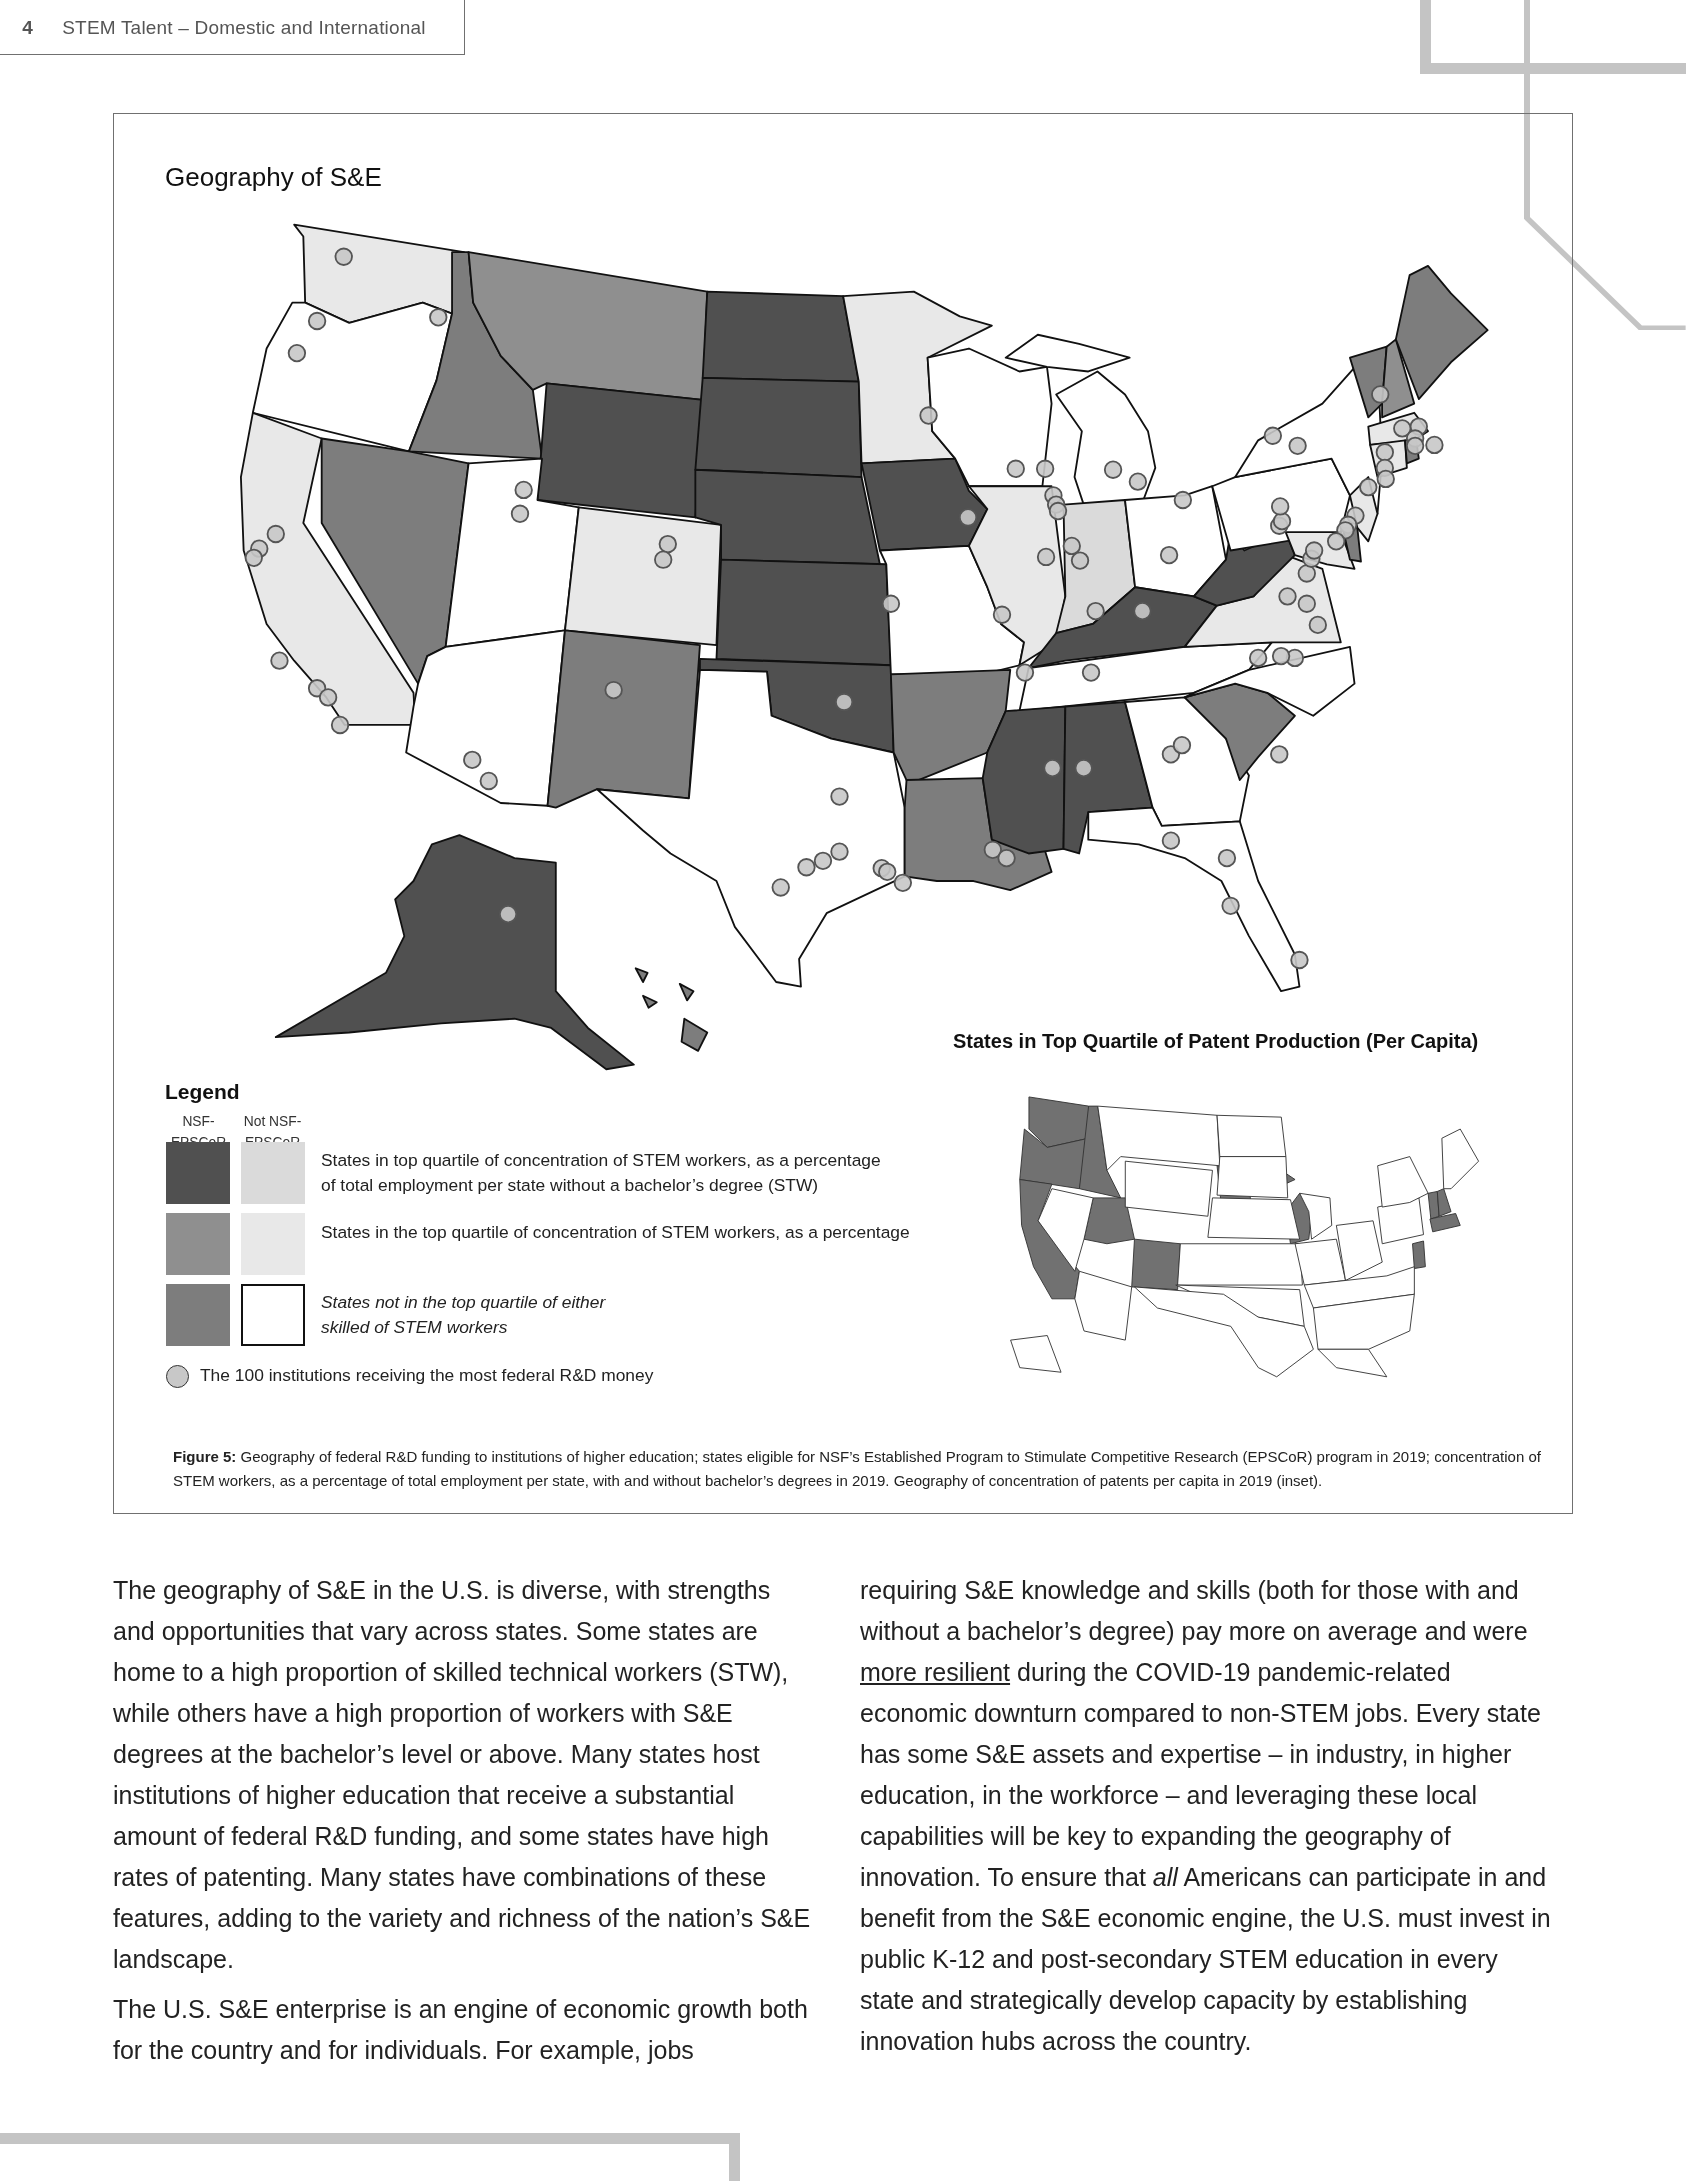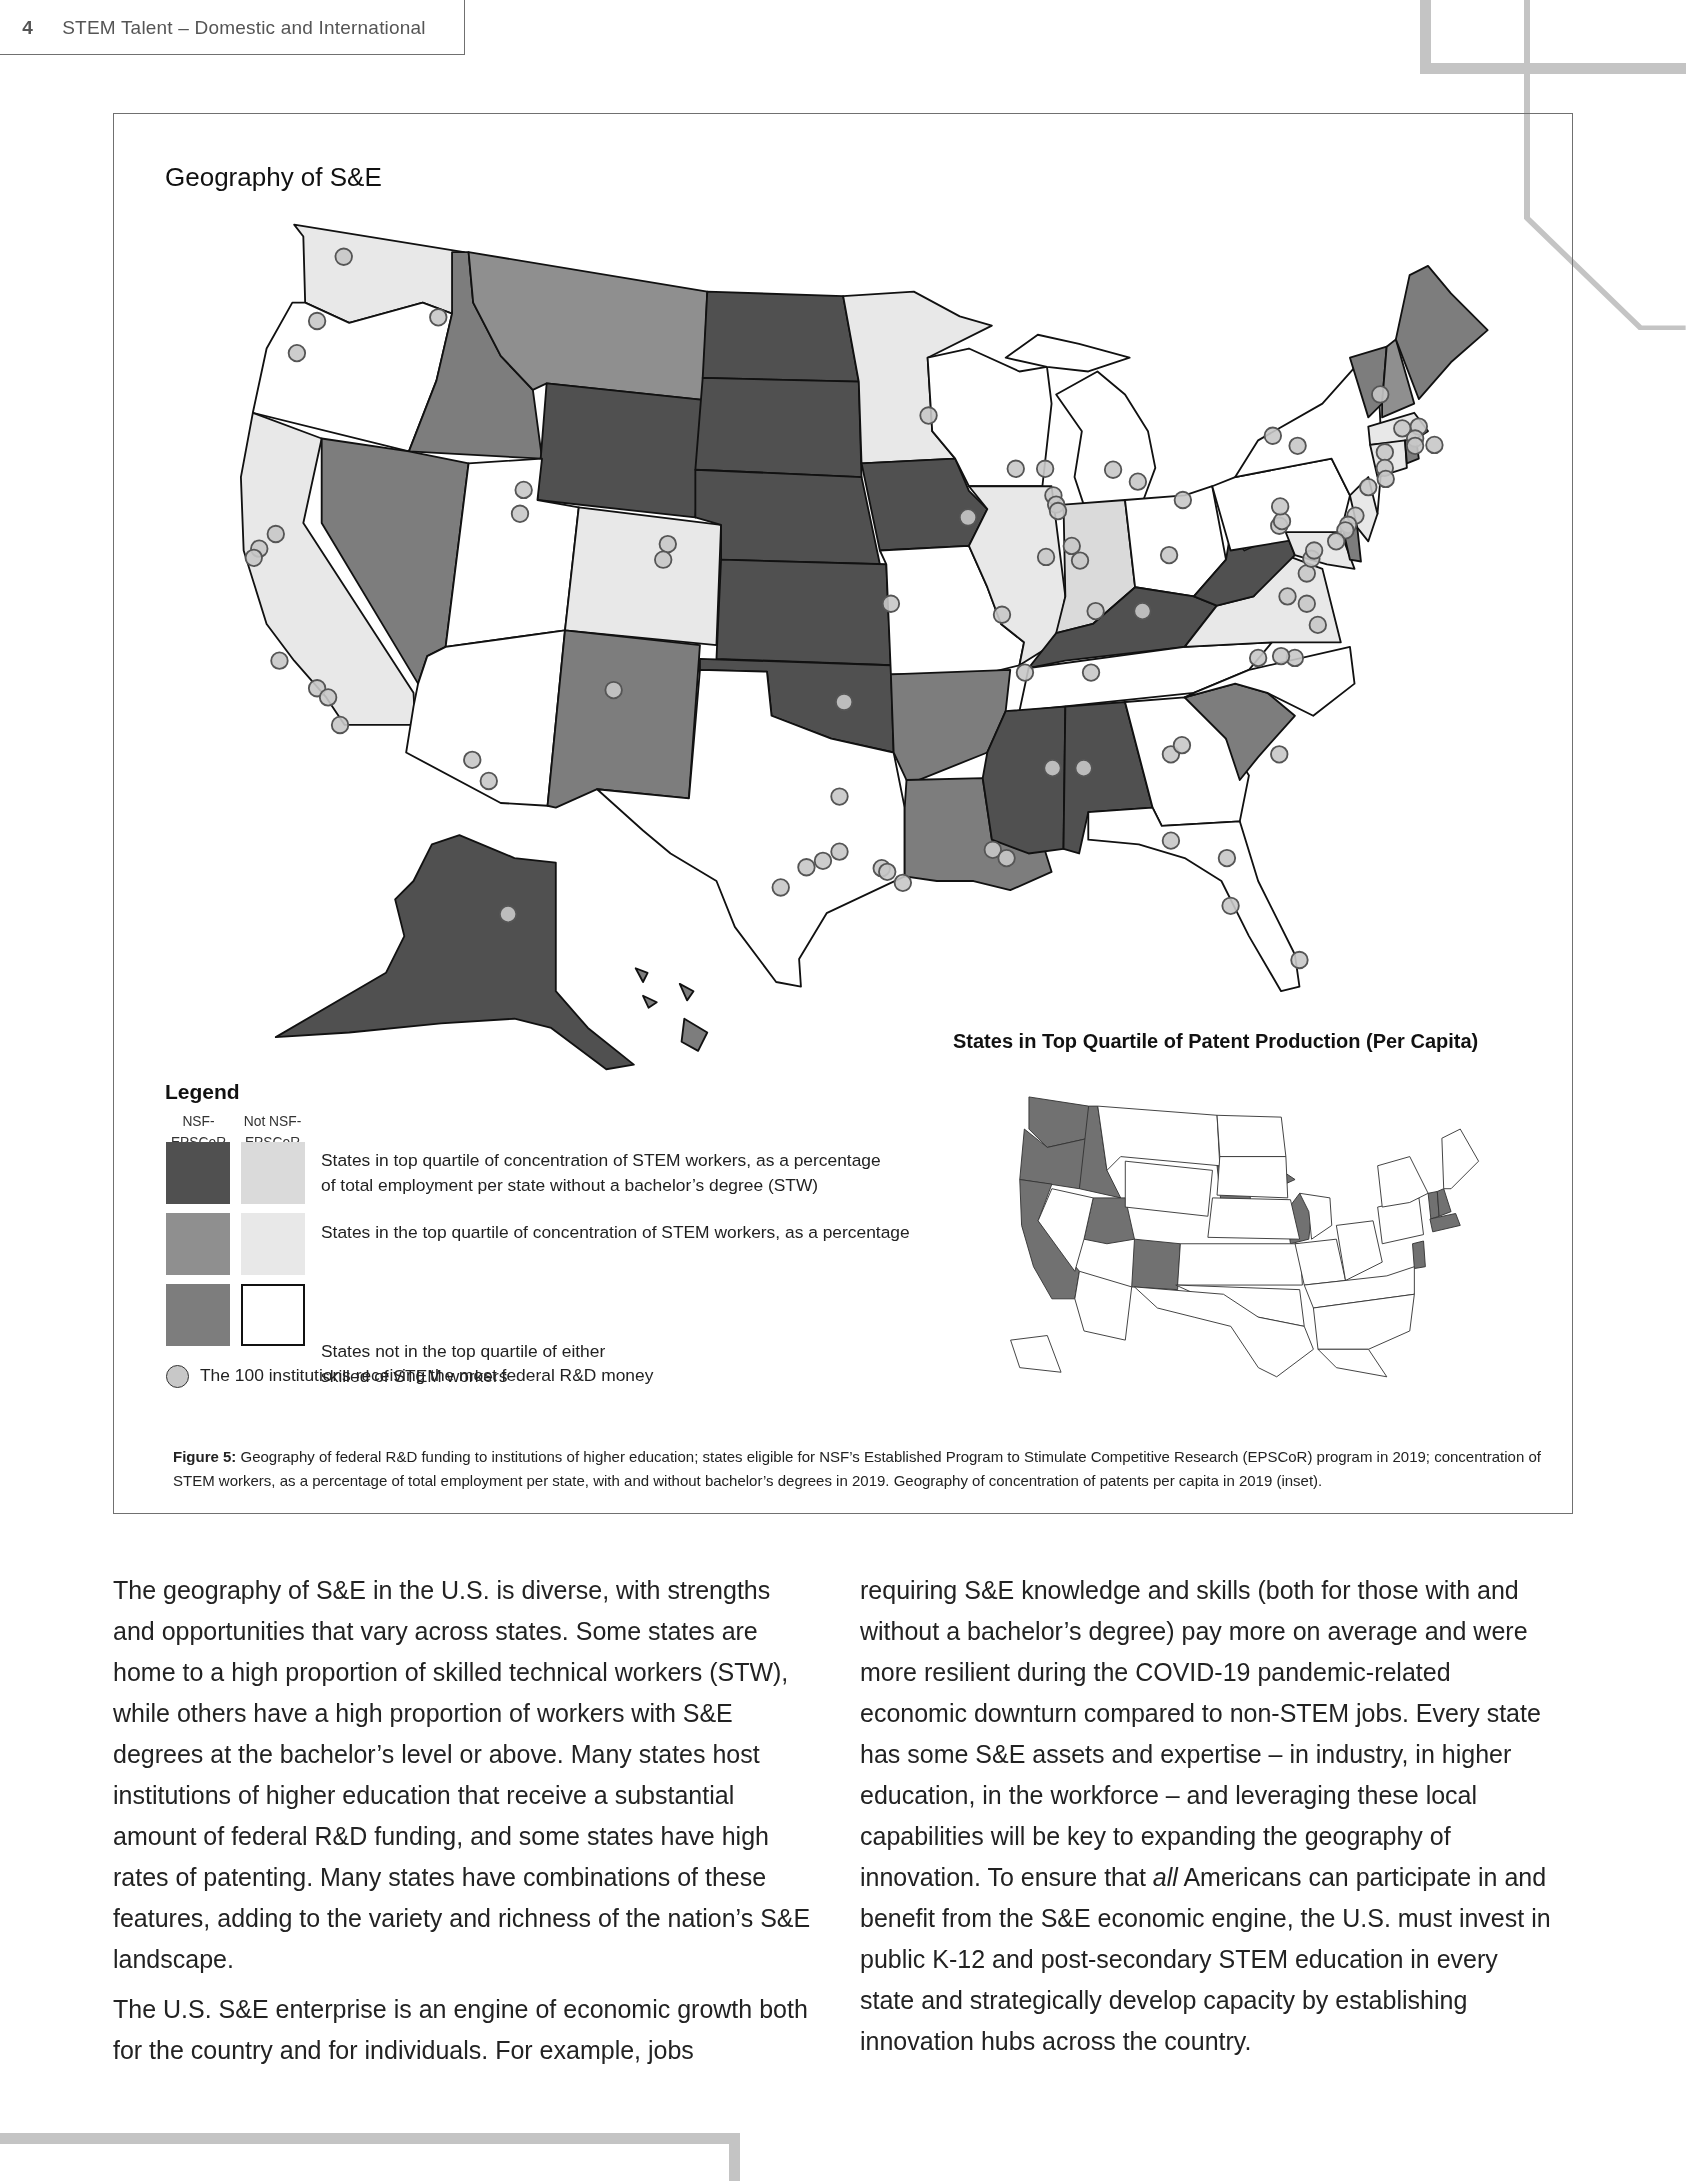--- a/index.html
+++ b/index.html
@@ -28,21 +28,21 @@
   .legend-text { position:absolute; left:321px; font-size:17.4px; line-height:25px; color:#222; }
   .legend-dot { position:absolute; left:166px; top:1365px; width:23px; height:23px; border-radius:50%; background:#c8c8c8; border:1.8px solid #333; box-sizing:border-box; }
   .legend-dot-label { position:absolute; left:200px; top:1365px; font-size:17.4px; color:#222; }
 
   .caption { position:absolute; left:141px; top:1445px; width:1405px; font-size:15px; line-height:24px; color:#222;margin-left:32px; }
   .caption b { font-weight:bold; }
 
   
   .col { position:absolute; top:1570px; width:698px; font-size:25px; line-height:41px; color:#222; font-weight:300; }
   .col p { margin:0 0 9.2px 0; }
-  .col .u { }
+  .col .u { text-decoration:underline; }
   .col .i { font-style:italic; }
 
   svg .st { stroke:#111; stroke-width:2; stroke-linejoin:round; }
   svg .sti { stroke:#333; stroke-width:1; stroke-linejoin:round; }
   svg .dot { fill:#c8c8c8; stroke:#555; stroke-width:2; fill-opacity:0.9; }
 </style>
 </head>
 <body>
 
 <div class="header-tab">
@@ -314,21 +314,21 @@
 </div>
 
 <div class="swatch" style="left:166px; top:1213px; background:#8f8f8f;"></div>
 <div class="swatch" style="left:241px; top:1213px; background:#e8e8e8;"></div>
 <div class="legend-text" style="top:1220px;">
   <div>States in the top quartile of concentration of STEM workers, as a percentage</div>
 </div>
 
 <div class="swatch" style="left:166px; top:1284px; background:#7d7d7d;"></div>
 <div class="swatch" style="left:241px; top:1284px; background:#ffffff; border:2.8px solid #111;"></div>
-<div class="legend-text" style="top:1339px;">
+<div class="legend-text" style="top:1290px;font-style:italic;">
   <div>States not in the top quartile of either</div>
   <div>skilled of STEM workers</div>
 </div>
 
 <div class="legend-dot"></div>
 <div class="legend-dot-label">The 100 institutions receiving the most federal R&amp;D money</div>
 
 <div class="caption"><b>Figure 5:</b><span> Geography of federal R&amp;D funding to institutions of higher education; states eligible for NSF’s Established Program to Stimulate Competitive Research (EPSCoR) program in 2019; concentration of STEM workers, as a percentage of total employment per state, with and without bachelor’s degrees in 2019. Geography of concentration of patents per capita in 2019 (inset).</span></div>
 
 <div class="col" style="left:113px;">

